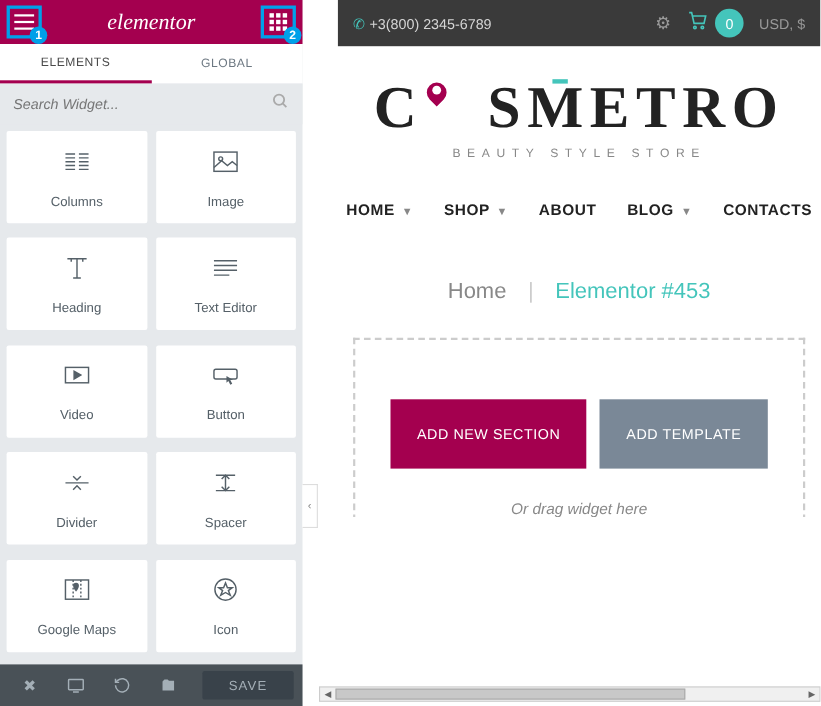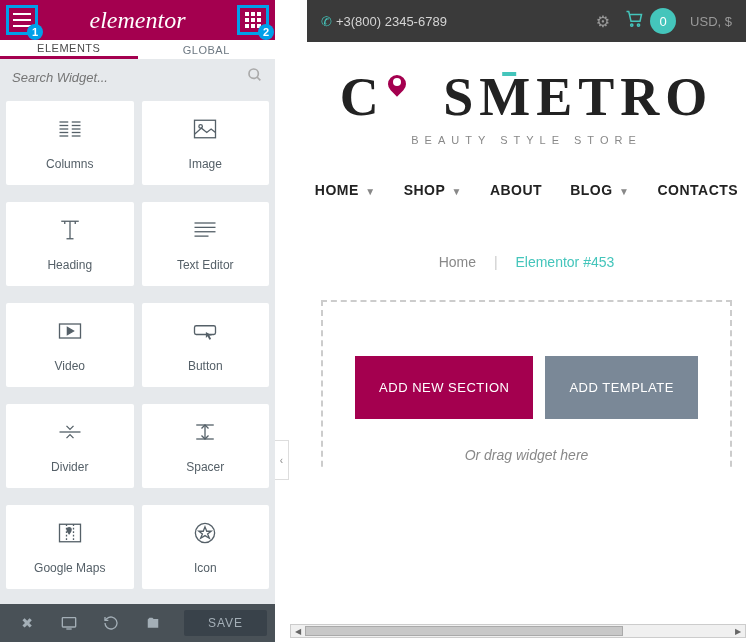--- a/index.html
+++ b/index.html
@@ -2,26 +2,26 @@
 <html><head>
 <meta charset="utf-8">
 <style>
 * { margin: 0; padding: 0; box-sizing: border-box; }
 body { font-family: -apple-system, Arial, sans-serif; width: 746px; height: 642px; overflow: hidden; position: relative; background: #fff; }
 .sidebar { position: absolute; left: 0; top: 0; width: 275px; height: 642px; background: #e6e9ec; display: flex; flex-direction: column; }
 .sidebar-header { height: 40px; background: #a4004f; display: flex; align-items: center; justify-content: space-between; padding: 0 10px; }
 .header-btn { width: 24px; height: 22px; display: flex; align-items: center; justify-content: center; cursor: pointer; position: relative; }
 .annotation-box { border: 3px solid #00a0e9; position: absolute; top: -4px; left: -4px; right: -4px; bottom: -4px; }
 .annotation-num { position: absolute; bottom: -8px; right: -8px; background: #00a0e9; color: #fff; width: 16px; height: 16px; border-radius: 50%; font-size: 11px; display: flex; align-items: center; justify-content: center; font-weight: bold; }
-.logo-text { font-family: cursive; color: #fff; font-size: 24px; font-style: italic; }
+.logo-text { font-family: cursive; color: #fff; font-size: 20px; font-style: italic; }
 .menu-icon-lines { display: flex; flex-direction: column; gap: 4px; }
 .menu-icon-lines span { width: 18px; height: 2px; background: #fff; display: block; }
 .grid-icon { display: grid; grid-template-columns: repeat(3, 4px); gap: 2px; }
 .grid-icon span { width: 4px; height: 4px; background: #fff; }
-.tabs { display: flex; background: #fff; height: 19px; }
+.tabs { display: flex; background: #fff; height: 36px; }
 .tab { flex: 1; display: flex; align-items: center; justify-content: center; font-size: 11px; color: #6d7882; cursor: pointer; letter-spacing: 0.5px; }
 .tab.active { border-bottom: 3px solid #a4004f; color: #4a4a4a; }
 .search-bar { display: flex; align-items: center; padding: 8px 12px; background: #e6e9ec; }
 .search-input { flex: 1; border: none; background: transparent; font-style: italic; color: #888; font-size: 13px; outline: none; }
 .search-icon { color: #aaa; font-size: 16px; }
 .widgets-grid { display: grid; grid-template-columns: 1fr 1fr; gap: 8px; padding: 6px; overflow-y: auto; flex: 1; }
 .widget-card { background: #fff; height: 84px; display: flex; flex-direction: column; align-items: center; justify-content: center; gap: 10px; cursor: grab; border-radius: 2px; }
 .widget-icon { color: #556068; }
 .widget-label { font-size: 12px; color: #556068; }
 .bottom-bar { height: 38px; background: #495157; display: flex; align-items: center; padding: 0 8px; gap: 4px; }
@@ -43,21 +43,21 @@
 .brand-logo { position: relative; display: inline-block; }
 .brand-name { font-family: 'Brush Script MT', cursive; font-size: 54px; letter-spacing: 6px; color: #222; font-weight: bold; }
 .brand-accent { position: absolute; top: 6px; left: 50%; transform: translateX(-170%); width: 14px; height: 4px; background: #44c5bb; }
 .brand-o { position: relative; }
 .brand-o::after { content: ''; position: absolute; top: 8px; left: 3px; width: 18px; height: 18px; background: #a4004f; border-radius: 50% 50% 50% 0; transform: rotate(-45deg); }
 .brand-o::before { content: ''; position: absolute; top: 11px; left: 8px; width: 8px; height: 8px; background: #fff; border-radius: 50%; z-index: 1; }
 .brand-tag { font-size: 11px; letter-spacing: 6px; color: #888; margin-top: 6px; }
 .nav-menu { display: flex; justify-content: center; gap: 28px; padding: 18px 0; }
 .nav-item { font-size: 14px; font-weight: bold; color: #222; cursor: pointer; letter-spacing: 0.5px; }
 .nav-item .chev { font-size: 10px; color: #888; margin-left: 2px; }
-.breadcrumb { text-align: center; padding: 38px 0 30px; font-size: 14px; }
+.breadcrumb { text-align: center; padding: 38px 0 30px; font-size: 20px; }
 .bc-home { color: #888; }
 .bc-sep { color: #ccc; margin: 0 14px; }
 .bc-current { color: #44c5bb; }
 .drop-area { margin: 0 14px; border: 2px dashed #ccc; padding: 54px 20px 42px; text-align: center; }
 .drop-btns { display: flex; justify-content: center; gap: 12px; margin-bottom: 28px; }
 .drop-btn { padding: 24px 24px; font-size: 13px; color: #fff; cursor: pointer; border: none; letter-spacing: 0.5px; }
 .btn-primary { background: #a4004f; }
 .btn-secondary { background: #7a8897; }
 .drop-hint { font-style: italic; color: #888; font-size: 14px; }
 .hscroll { position: absolute; left: 290px; right: 0; bottom: 4px; height: 14px; background: #f0f0f0; border: 1px solid #ccc; }

